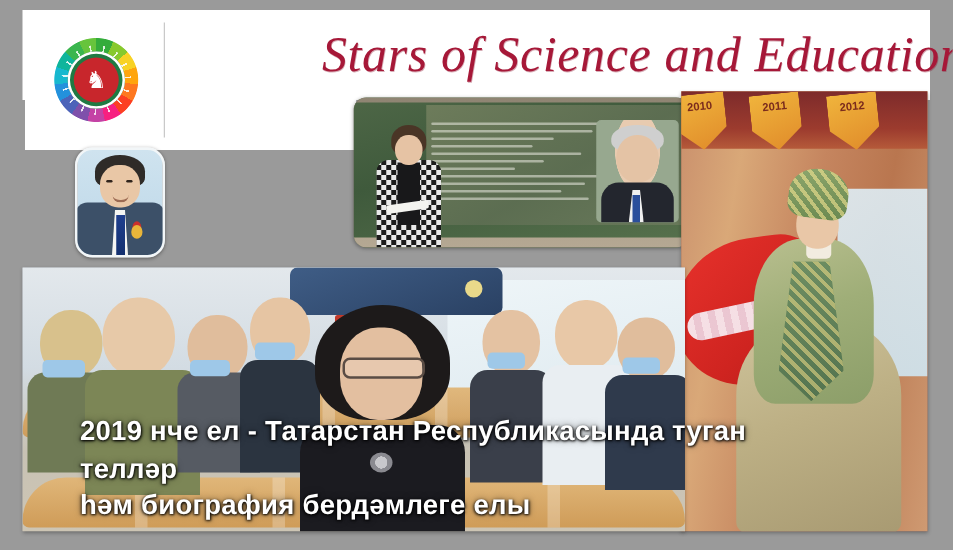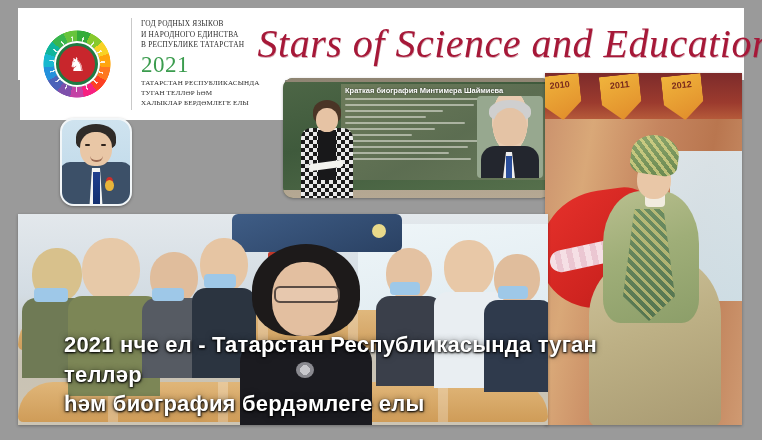--- a/index.html
+++ b/index.html
@@ -315,40 +315,30 @@
   <div class="logo-block">
     <div class="emblem">
       <div class="petals"></div>
       <div class="petal-dots"></div>
       <div class="ring-green"></div>
       <div class="ring-inner">
         <span class="leopard">♞</span>
       </div>
     </div>
     <div class="logo-divider"></div>
-    <div class="logo-text">
-      <div class="ru-line">ГОД РОДНЫХ ЯЗЫКОВ</div>
-      <div class="ru-line">И НАРОДНОГО ЕДИНСТВА</div>
-      <div class="ru-line">В РЕСПУБЛИКЕ ТАТАРСТАН</div>
-      <div class="logo-year">2021</div>
-      <div class="tt-line">ТАТАРСТАН РЕСПУБЛИКАСЫНДА</div>
-      <div class="tt-line">ТУГАН ТЕЛЛӘР һӘМ</div>
-      <div class="tt-line">ХАЛЫКЛАР БЕРДӘМЛЕГЕ ЕЛЫ</div>
-    </div>
   </div>
 
   <div class="banner-title">
     <span>Stars of Science and Education</span>
   </div>
 
   <div class="photo-slide">
     <div class="slide-wall"></div>
     <div class="slide-board"></div>
     <div class="slide-proj"></div>
-    <div class="slide-title">Краткая биография Минтимера Шаймиева</div>
     <div class="slide-body">
       <i style="width:100%"></i>
         <i style="width:92%"></i>
         <i style="width:70%"></i>
       <i style="width:58%"></i>
         <i style="width:86%"></i>
         <i style="width:64%"></i>
       <i style="width:48%"></i>
         <i style="width:96%"></i>
         <i style="width:88%"></i>
@@ -458,17 +448,17 @@
     <div class="aud-lady">
       <div class="al-body"></div>
       <div class="al-hair"></div>
       <div class="al-face"></div>
       <div class="al-glass"></div>
       <div class="al-brooch"></div>
     </div>
   </div>
 
   <div class="caption">
-    <div>2021 нче ел - Татарстан Республикасында туган телләр</div>
+    <div>2019 нче ел - Татарстан Республикасында туган телләр</div>
     <div>һәм биография бердәмлеге елы</div>
   </div>
 
 </div>
 
 </body></html>

